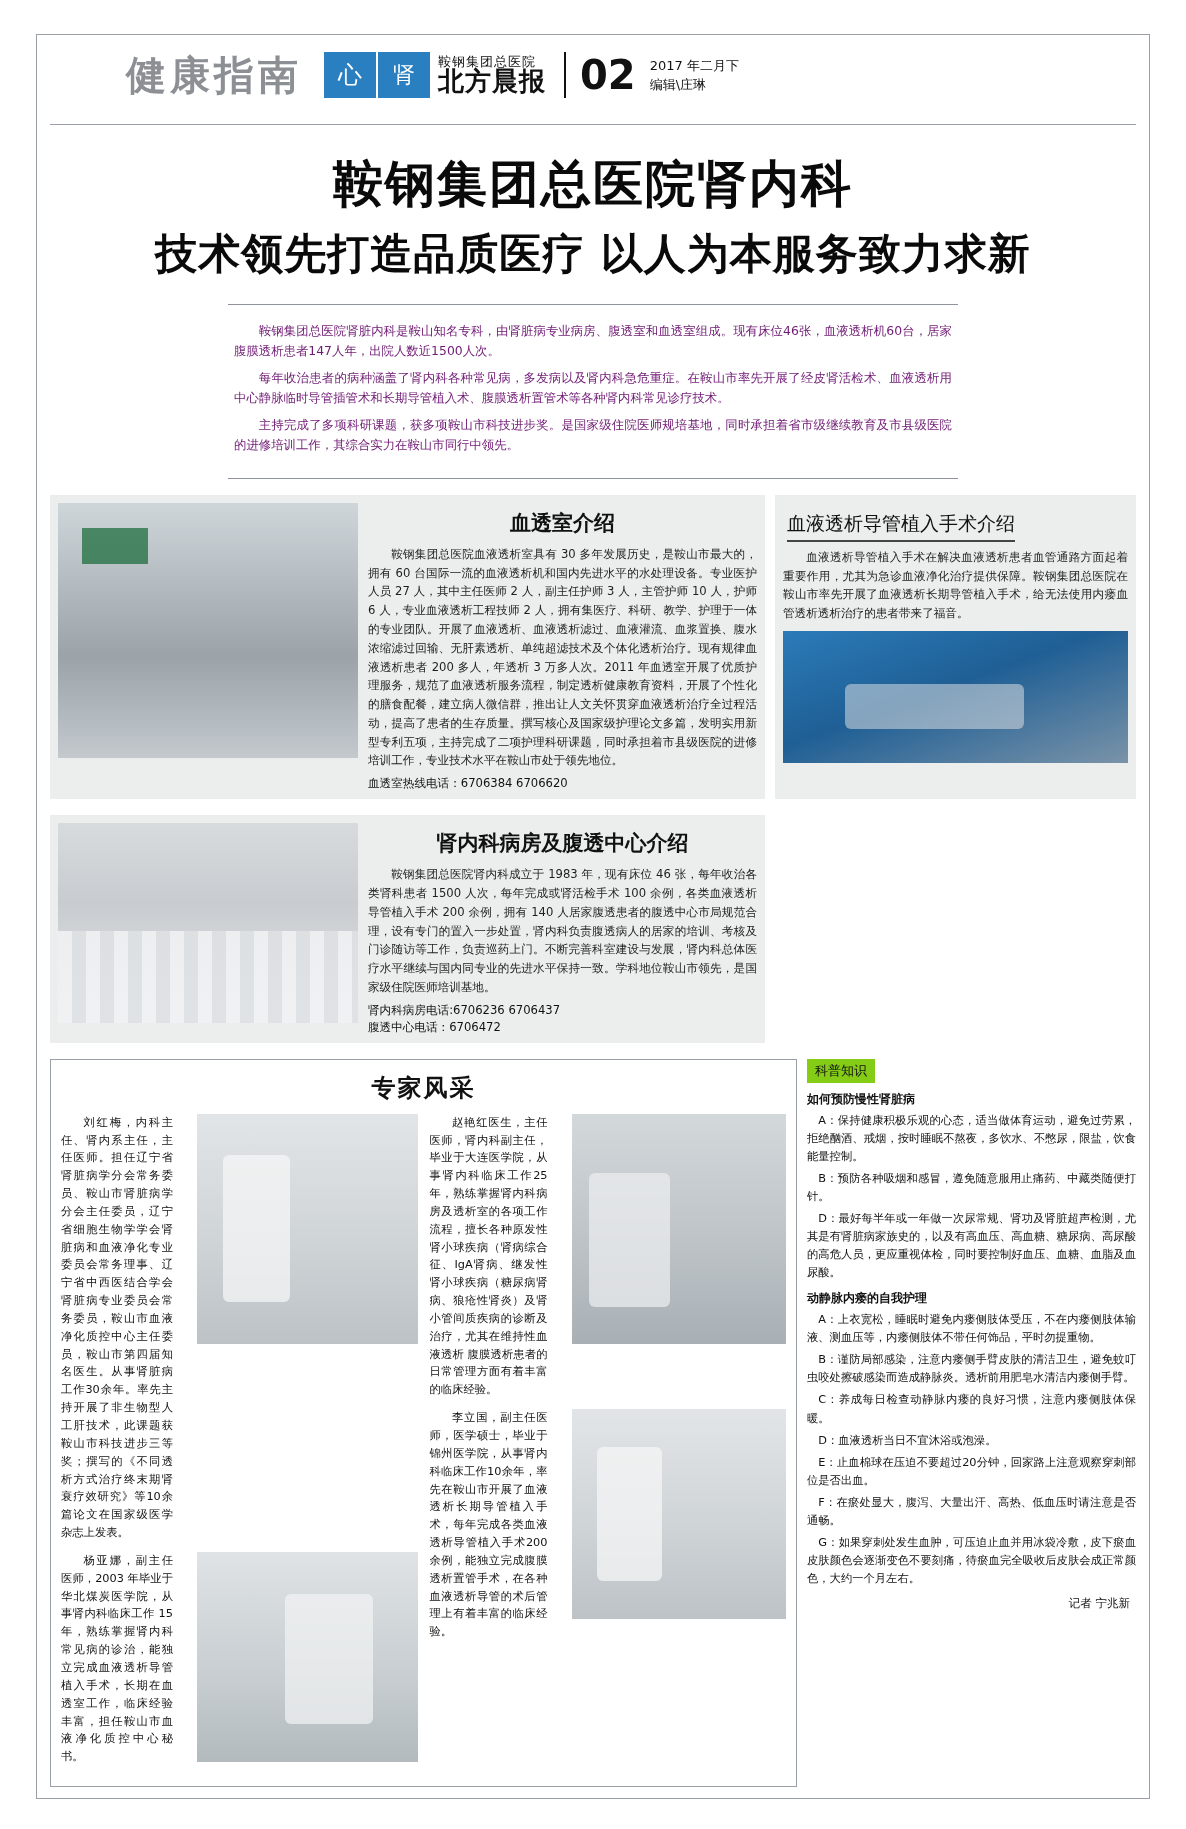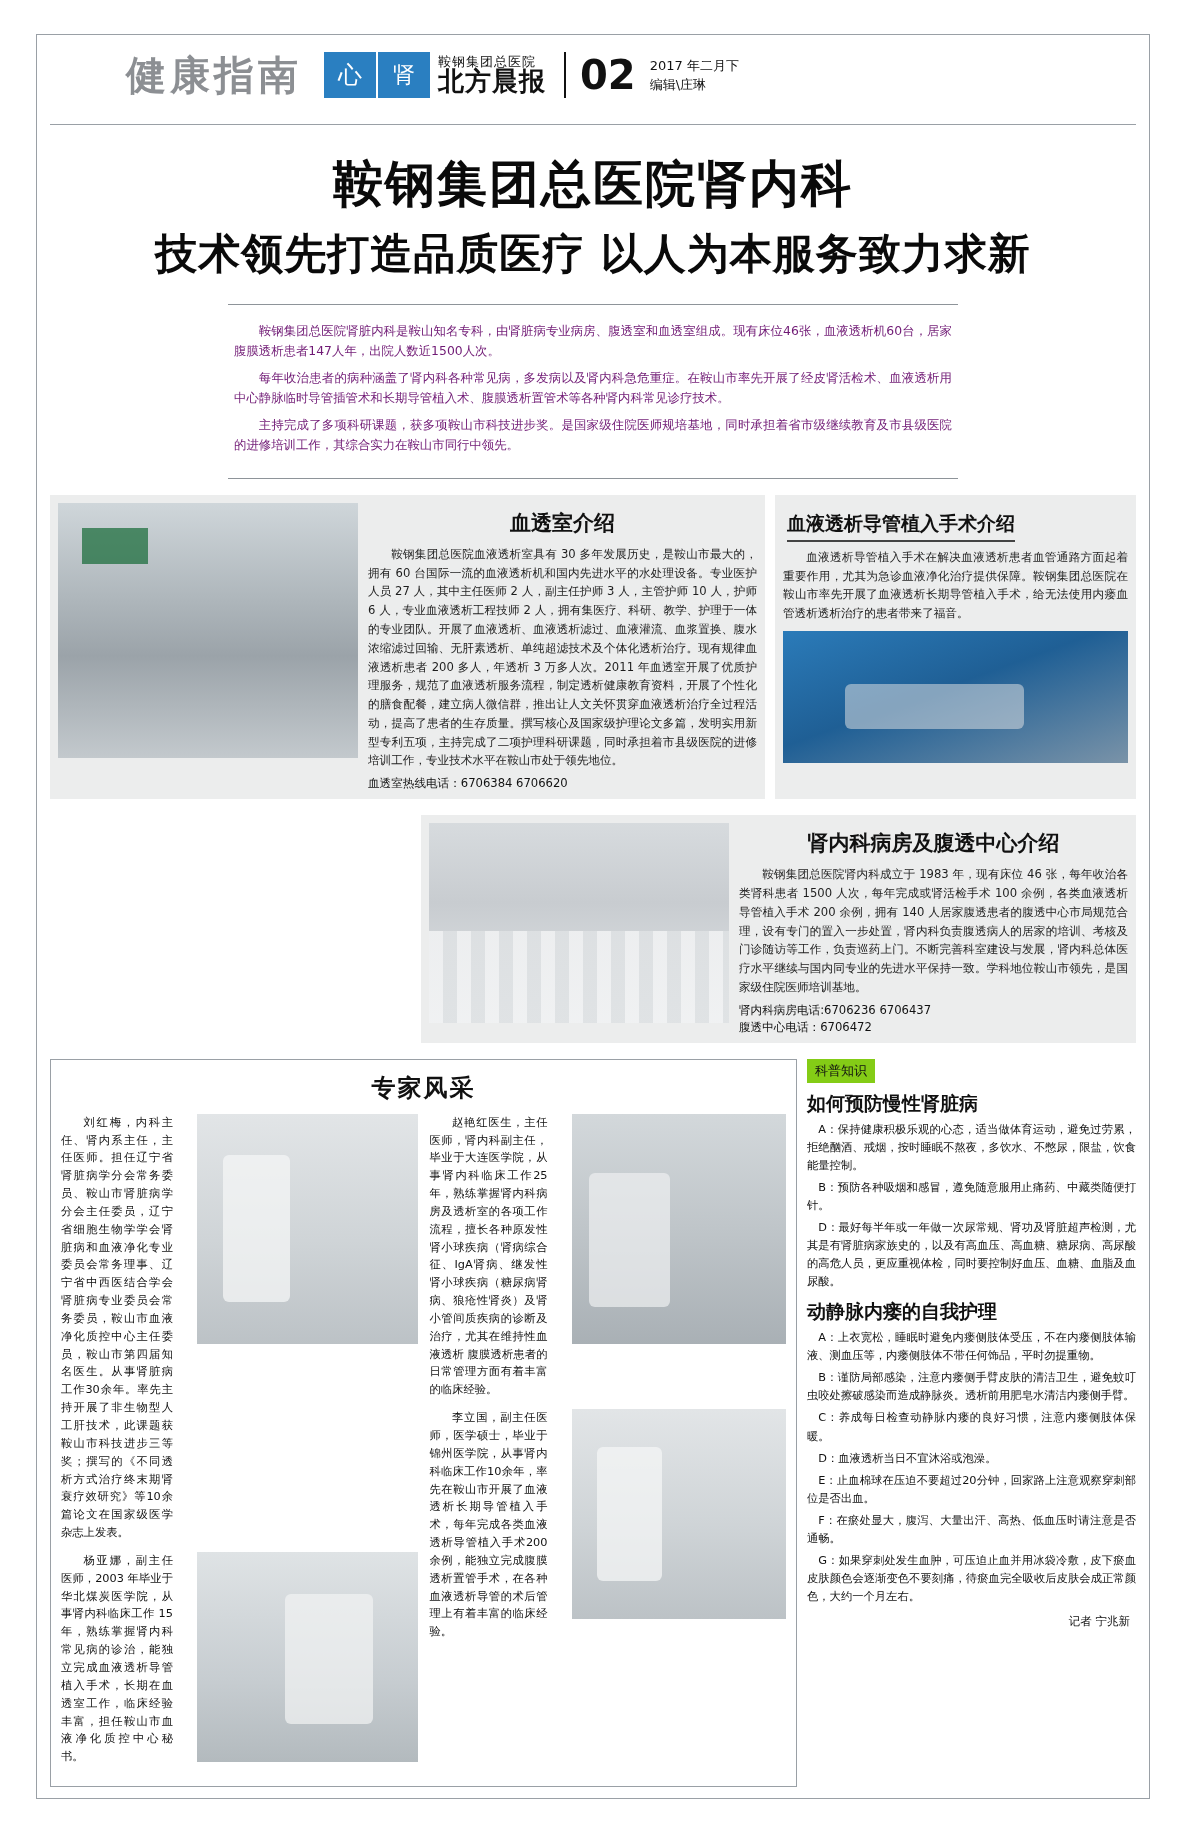--- a/index.html
+++ b/index.html
@@ -25,24 +25,24 @@
   
   .head-wrap{text-align:center;margin-top:26px;}
   .h-main{font-size:50px;font-weight:bold;letter-spacing:2px;color:#0a0a0a;}
   .h-sub{font-size:42px;font-weight:bold;letter-spacing:1px;color:#0a0a0a;margin-top:8px;}
 
   
   .lead{margin:22px 200px 0 200px;border-top:1px solid #8e9499;border-bottom:1px solid #8e9499;padding:16px 6px 16px 6px;}
   .lead p{margin:0 0 6px 0;font-size:12.4px;line-height:1.65;text-align:justify;text-indent:2em;color:#701a75;}
 
   
-  .band{margin:16px 22px 0 22px;display:flex;gap:10px;justify-content:flex-end;}
+  .band{margin:16px 22px 0 22px;display:flex;gap:10px;}
   .panel-grey{background:#eceded;}
   .sec-title{font-size:21px;font-weight:bold;color:#111;text-align:center;padding:6px 0 8px 0;}
-  .sec-title-l{font-size:19px;font-weight:bold;color:#111;padding:8px 0 6px 4px;}
+  .sec-title-l{font-size:19px;font-weight:normal;color:#111;padding:8px 0 6px 4px;}
   .sec-title-ul{border-bottom:2px solid #444;display:inline-block;padding-bottom:3px;}
   .body-txt{font-size:11.6px;line-height:1.62;text-align:justify;color:#1d1d1d;}
   .body-txt p{margin:0 0 4px 0;text-indent:2em;}
   .hot{font-size:11.6px;margin-top:6px;}
 
   
   .photo{position:relative;overflow:hidden;background:#b9bfc4;}
   .ph1{background:linear-gradient(180deg,#cfd6da 0%,#aeb6bb 38%,#9ba3a9 60%,#c3c9cd 100%);}
   .ph1:after{content:"";position:absolute;left:8%;top:10%;width:22%;height:14%;background:#1f6f3f;opacity:.75;}
   .ph2{background:linear-gradient(160deg,#2b7bb9 0%,#1f5f95 45%,#7a93a8 100%);}
@@ -62,21 +62,21 @@
   .experts{margin:16px 22px 0 22px;display:flex;gap:10px;align-items:flex-start;}
   .experts-main{border:1px solid #9aa0a6;padding:8px 10px 10px 10px;flex:0 0 725px;}
   .experts-title{text-align:center;font-size:24px;font-weight:bold;letter-spacing:2px;margin:4px 0 10px 0;}
   .ex-grid{display:flex;gap:12px;}
   .ex-col{flex:1;}
   .ex-row{display:flex;gap:24px;margin-bottom:10px;}
   .ex-txt{font-size:11.3px;line-height:1.58;text-align:justify;}
   .ex-txt p{margin:0;text-indent:2em;}
   .side{flex:1;}
   .side-tag{background:#84cc16;font-size:13px;padding:3px 8px;display:inline-block;color:#111;}
-  .side-h{font-size:19px;font-weight:bold;margin:8px 0 4px 0;}
+  .side-h{font-size:12px;font-weight:bold;margin:8px 0 4px 0;}
   .side-txt{font-size:11.3px;line-height:1.6;text-align:justify;}
   .side-txt p{margin:0 0 4px 0;text-indent:1em;}
   .byline{text-align:right;font-size:11.5px;margin:8px 6px 0 0;}
 </style>
 </head>
 <body>
 
 <div class="page">
   <div class="frame"></div>
 

